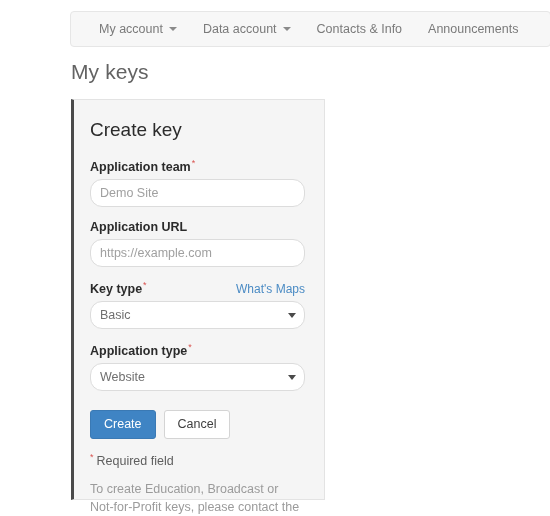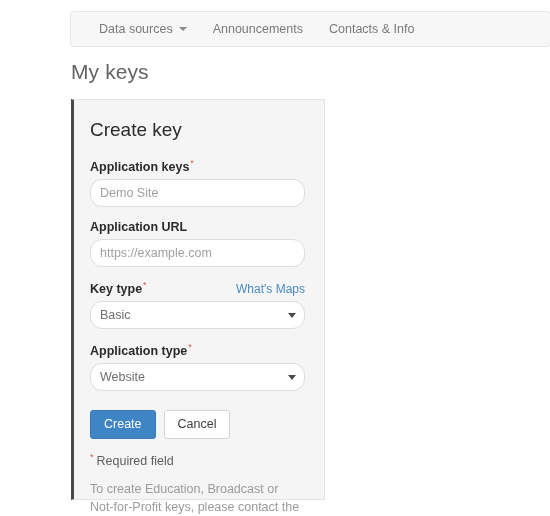--- a/index.html
+++ b/index.html
@@ -182,40 +182,44 @@
     color: #9b9b9b;
     line-height: 1.45;
     max-width: 262px;
   }
 </style>
 </head>
 <body>
 
 <div class="navbar">
   <div class="nav-item">
-    <span>Data sources</span>
+    <span>My account</span>
     <span class="caret"></span>
   </div>
   <div class="nav-item">
+    <span>Data account</span>
+    <span class="caret"></span>
+  </div>
+  <div class="nav-item">
+    <span>Contacts &amp; Info</span>
+  </div>
+  <div class="nav-item">
     <span>Announcements</span>
   </div>
-  <div class="nav-item">
-    <span>Contacts &amp; Info</span>
-  </div>
 </div>
 
 <div class="page-title">My keys</div>
 
 <div class="panel">
 
   <div class="panel-title">Create key</div>
 
   <div class="field">
     <div class="field-label-row">
-      <span class="field-label"><span>Application keys</span><span class="req">*</span></span>
+      <span class="field-label"><span>Application team</span><span class="req">*</span></span>
     </div>
     <input class="text-input" type="text" placeholder="Demo Site" style="">
   </div>
 
   <div class="field">
     <div class="field-label-row">
       <span class="field-label">Application URL</span>
     </div>
     <input class="text-input" type="text" placeholder="https://example.com" style="">
   </div>

